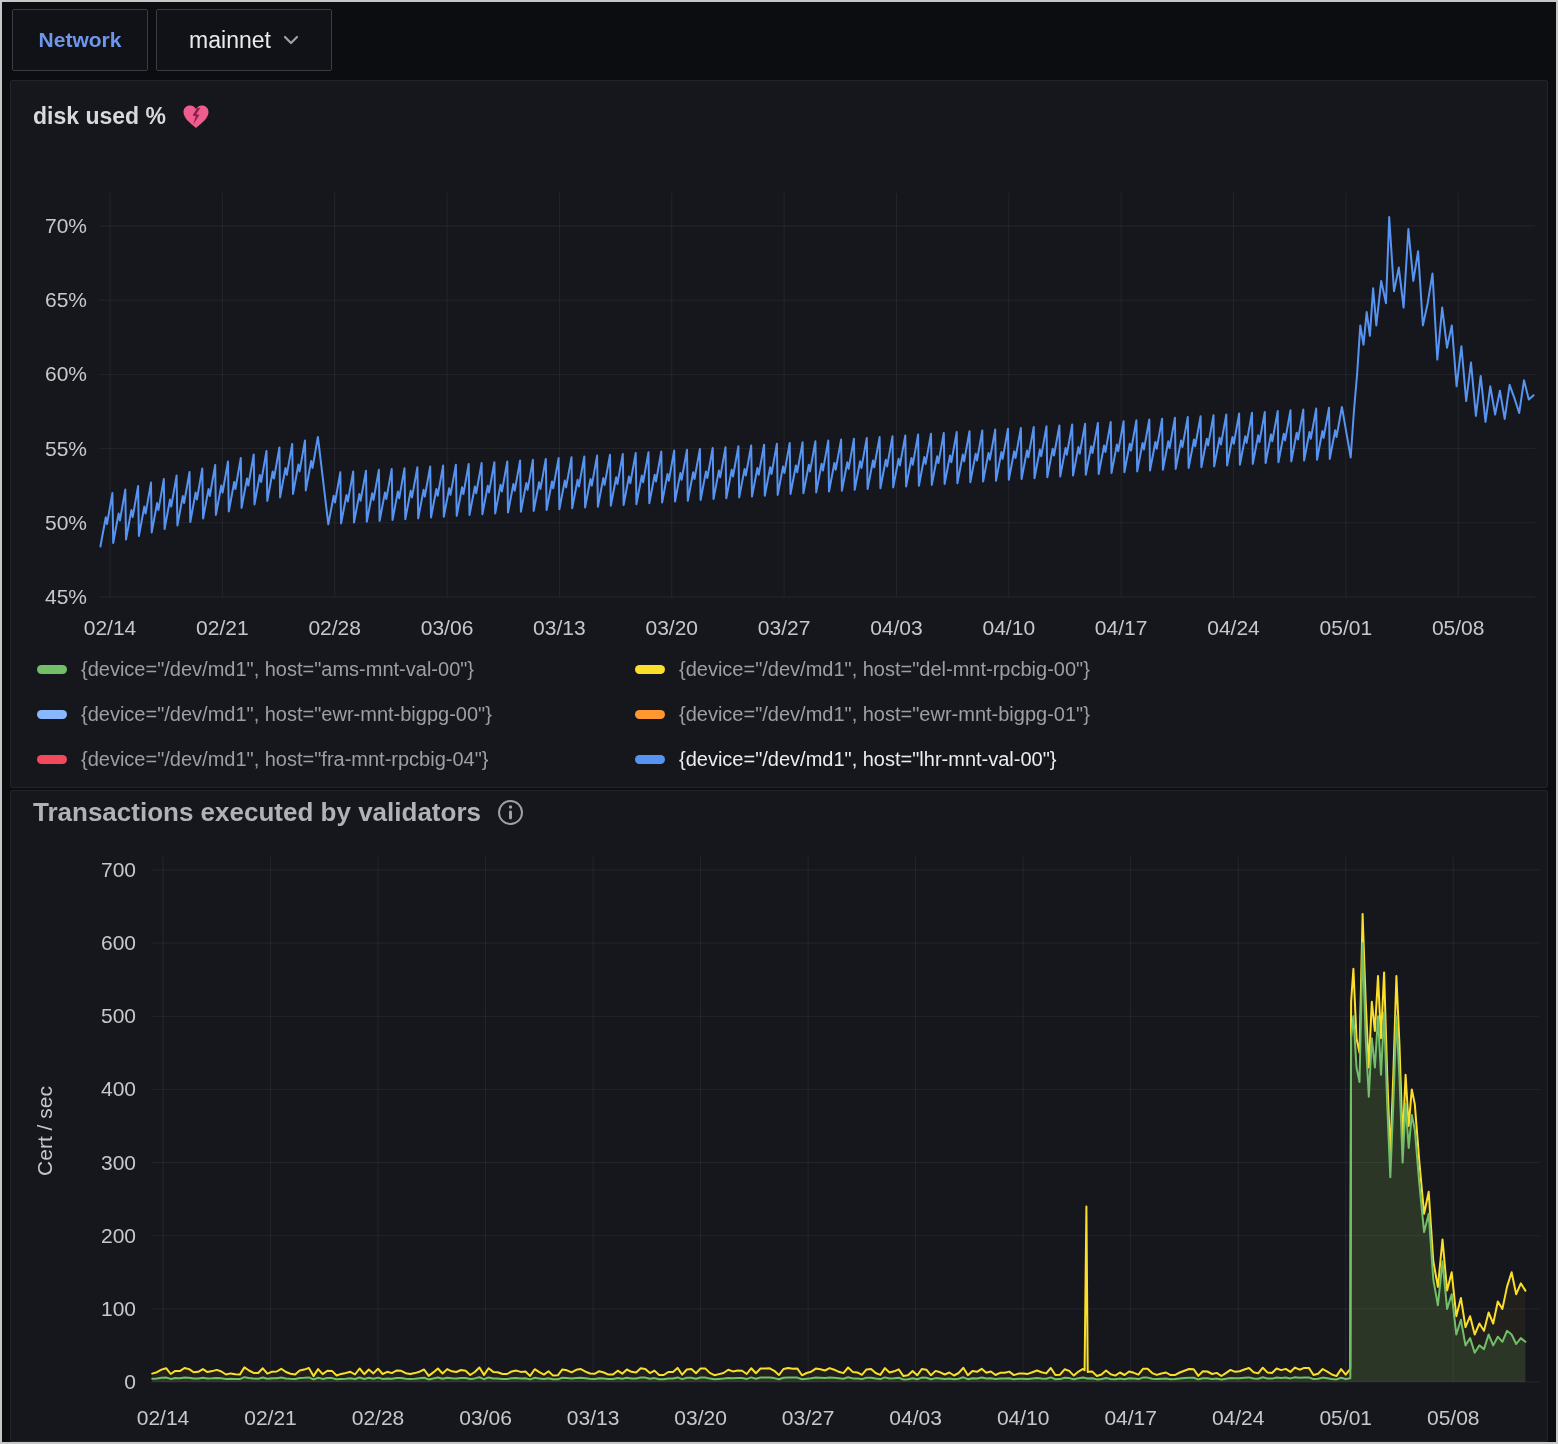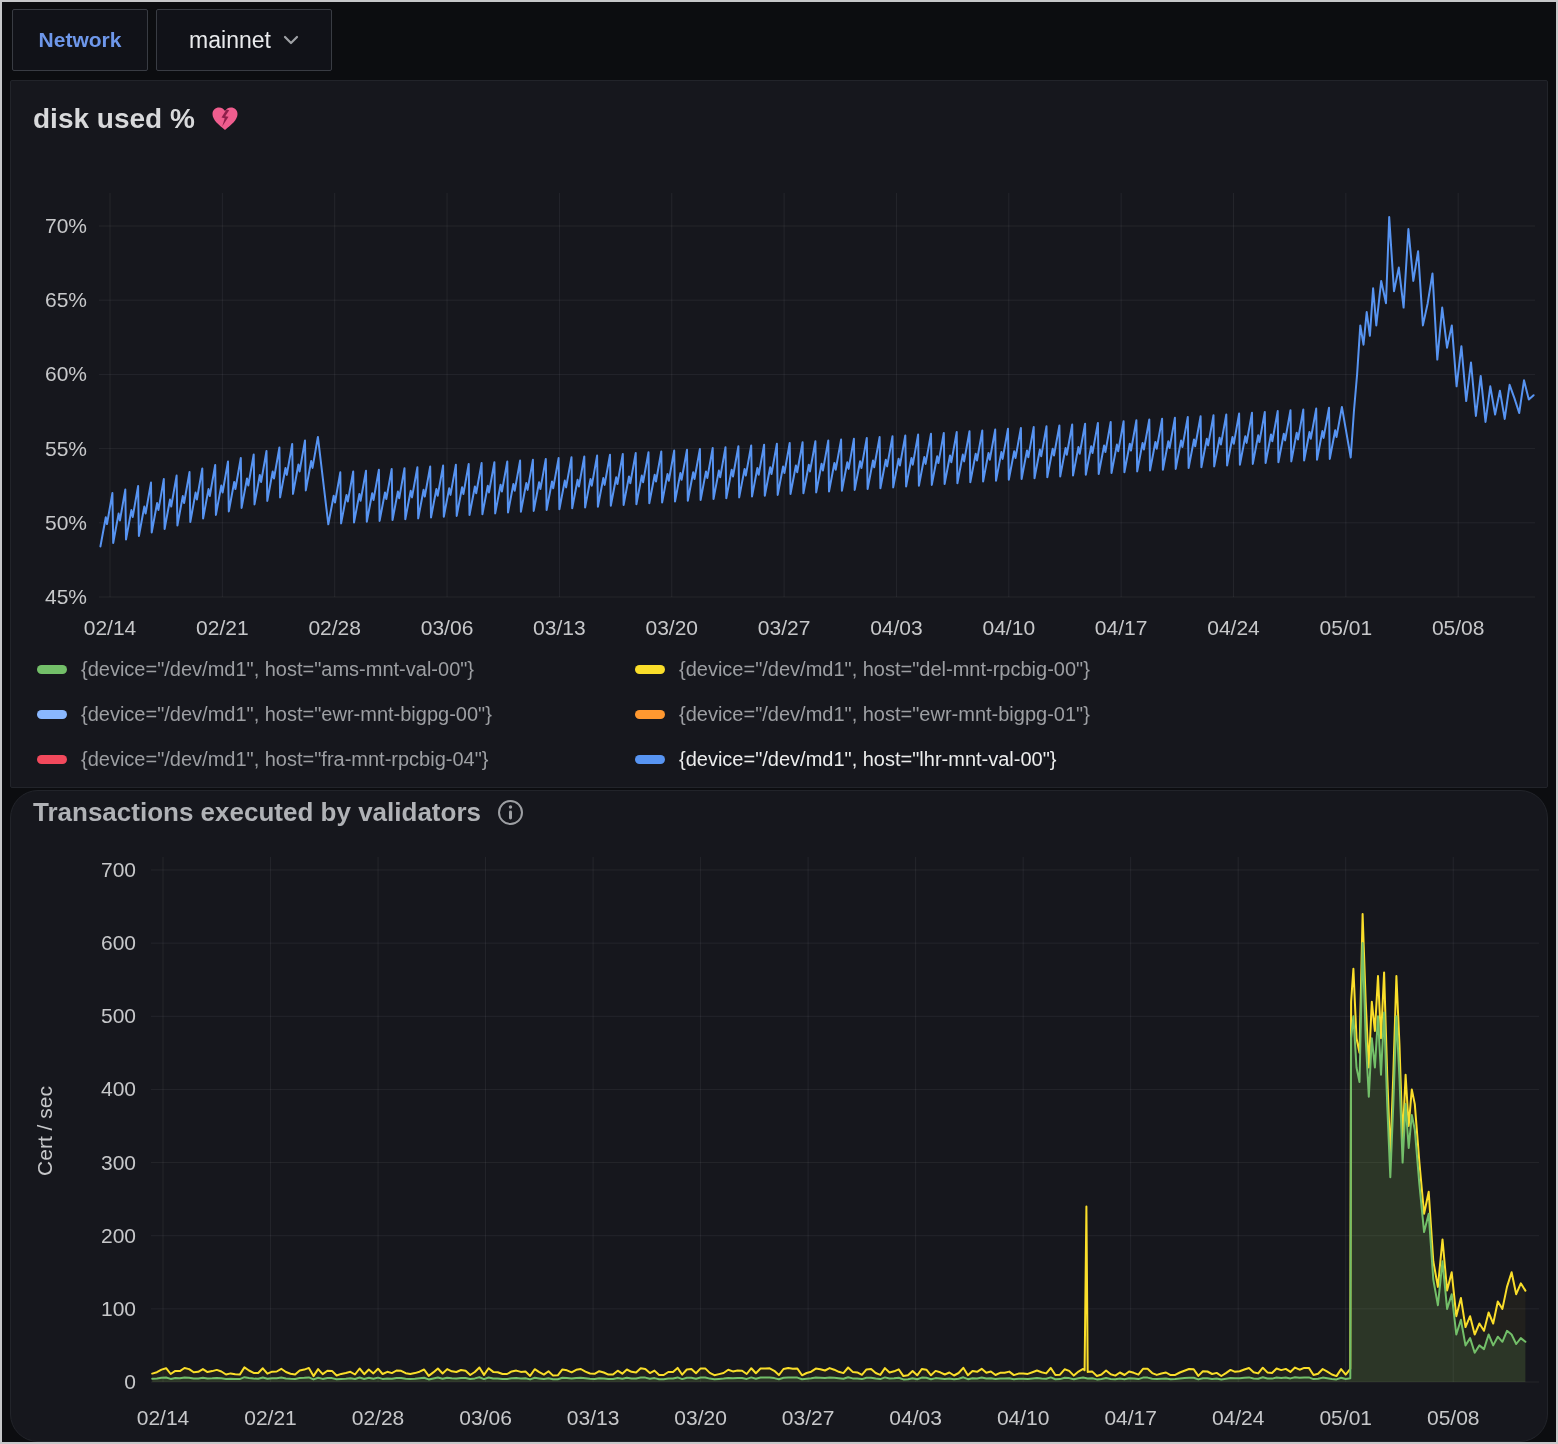--- a/index.html
+++ b/index.html
@@ -20,25 +20,25 @@
   }
   .var-label { left:10px; width:136px; justify-content:center;
     color:#6e97ea; font-size:21px; font-weight:600; }
   .var-value { left:154px; width:176px; padding:0 18px;
     color:#e9eaec; font-size:23px; font-weight:500; gap:12px; }
   .panel {
     position:absolute; left:8px; width:1538px;
     background:#16171d; border:1px solid #22242a; border-radius:2px;
   }
   .panel-disk { top:78px; height:708px; }
-  .panel-tx { top:788px; height:652px;border-radius:28px; }
+  .panel-tx { top:788px; height:652px; }
   .panel-title-row { position:absolute; left:22px; display:flex; align-items:center; gap:16px; }
   .panel-disk .panel-title-row { top:22px; }
   .panel-tx .panel-title-row { top:6px; }
-  .panel-title1 { color:#d8d9db; font-size:28px; font-weight:600; }
+  .panel-title1 { color:#d8d9db; font-size:23px; font-weight:600; }
   .panel-title2 { color:#b0b2b6; font-size:26px; font-weight:600; }
   svg.chart { position:absolute; left:0; top:0; }
   .legend {
     position:absolute; left:26px; top:566px; width:1480px;
     display:grid; grid-template-columns:598px auto; grid-auto-rows:45px;
   }
   .legend-item { display:flex; align-items:center; gap:14px; cursor:pointer; }
   .legend-swatch { width:30px; height:9px; border-radius:4.5px; flex:0 0 auto; }
   .legend-label { font-size:20px; color:#9d9fa3; white-space:nowrap; }
   .legend-label.bright { color:#eceded; }

